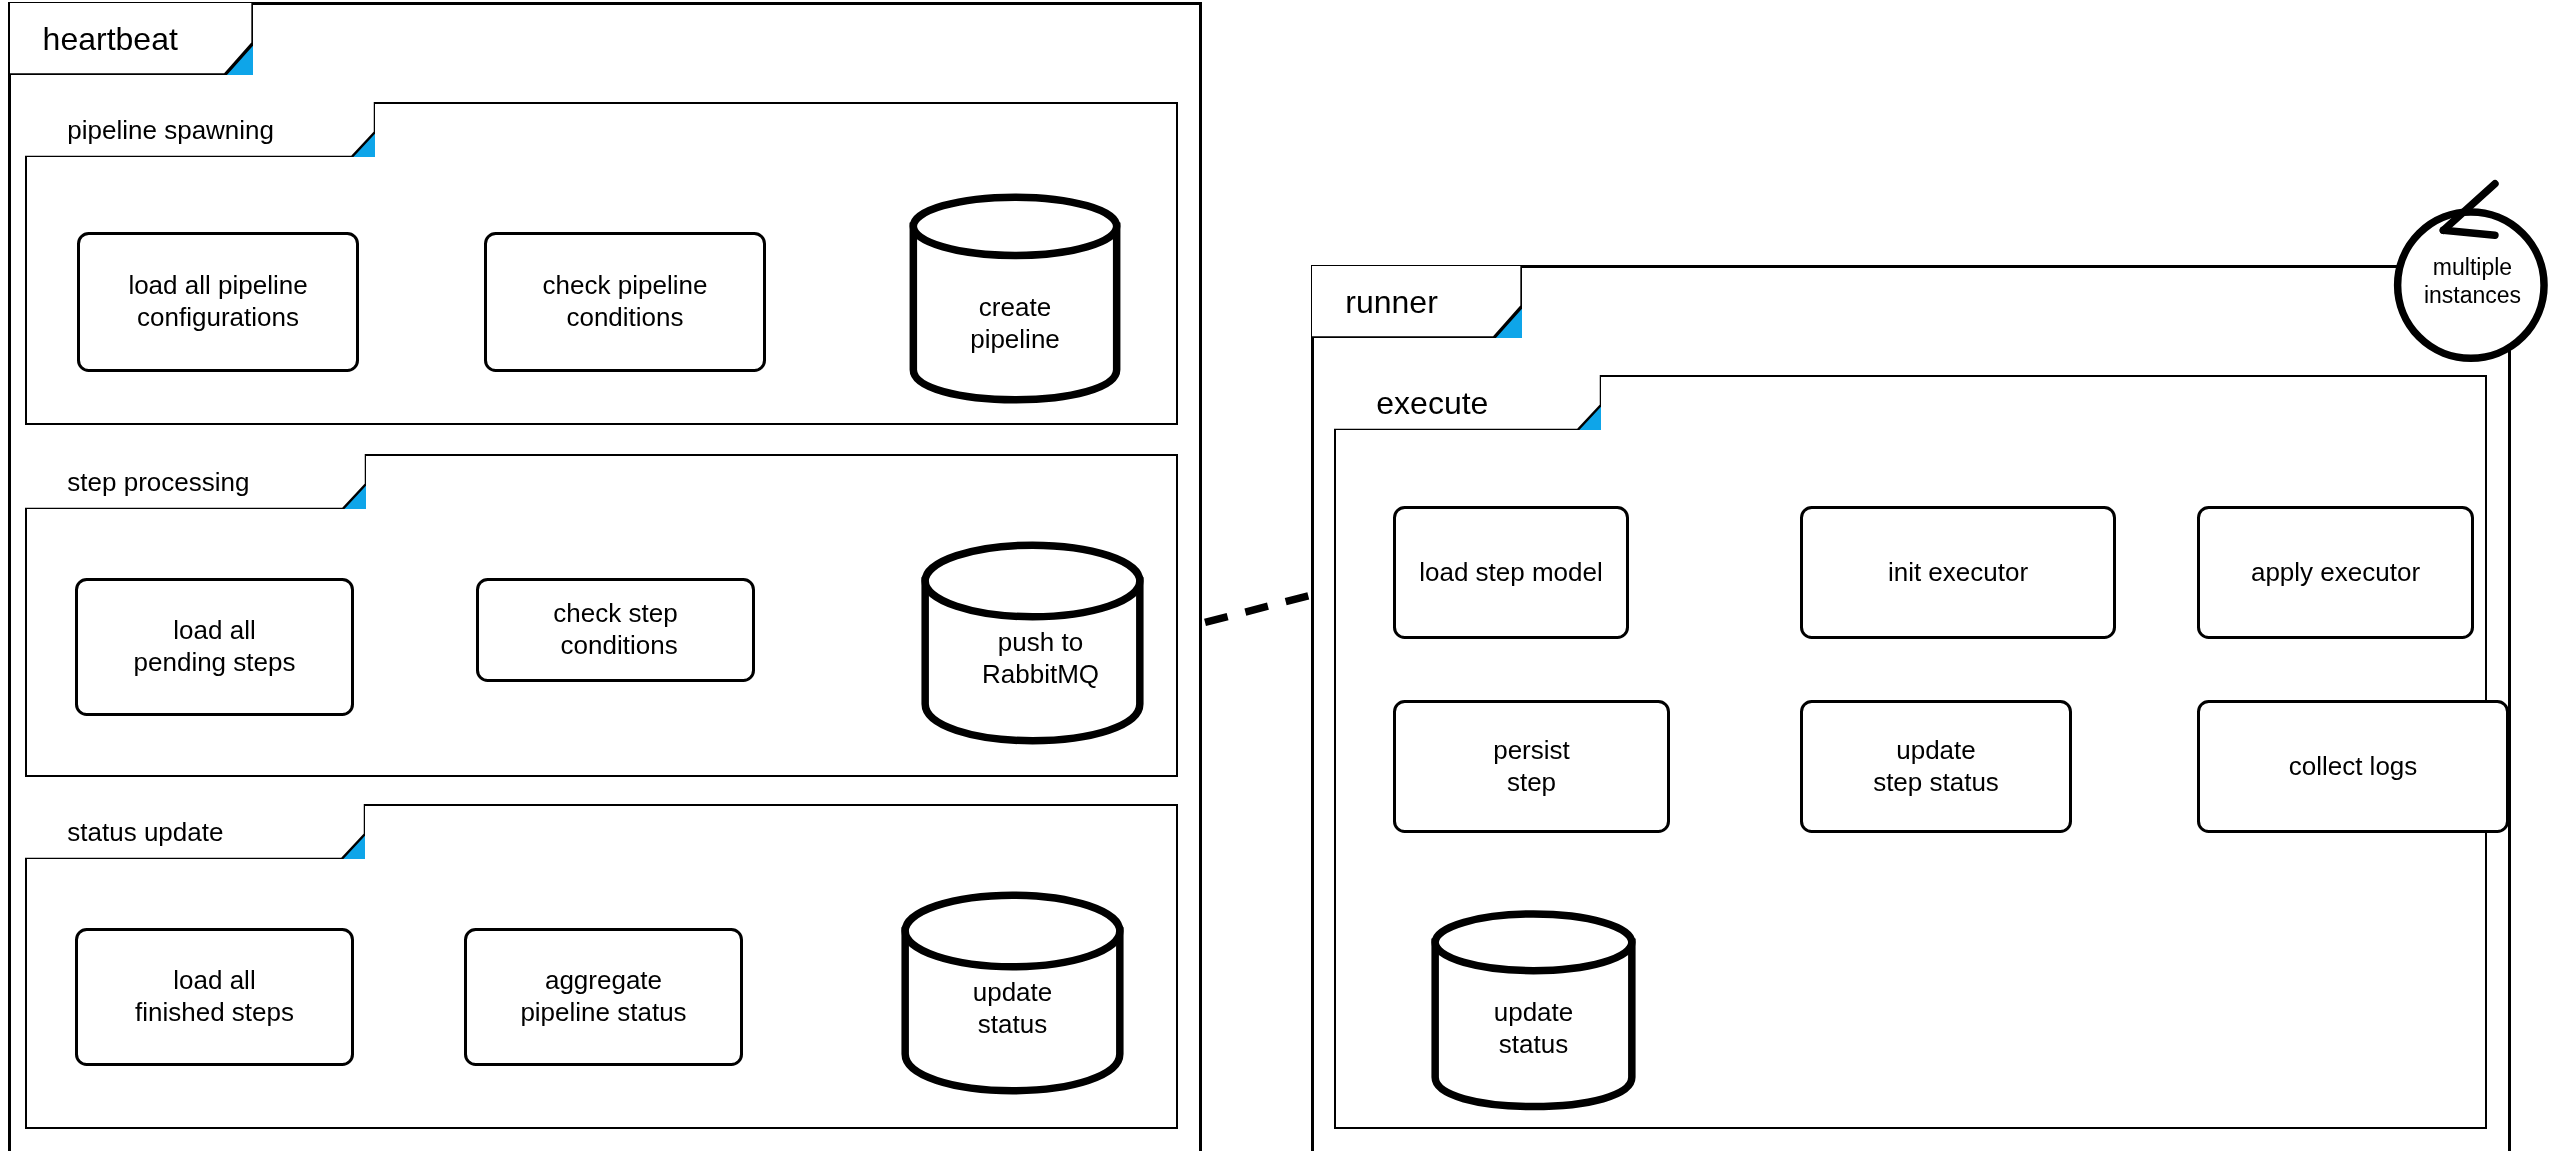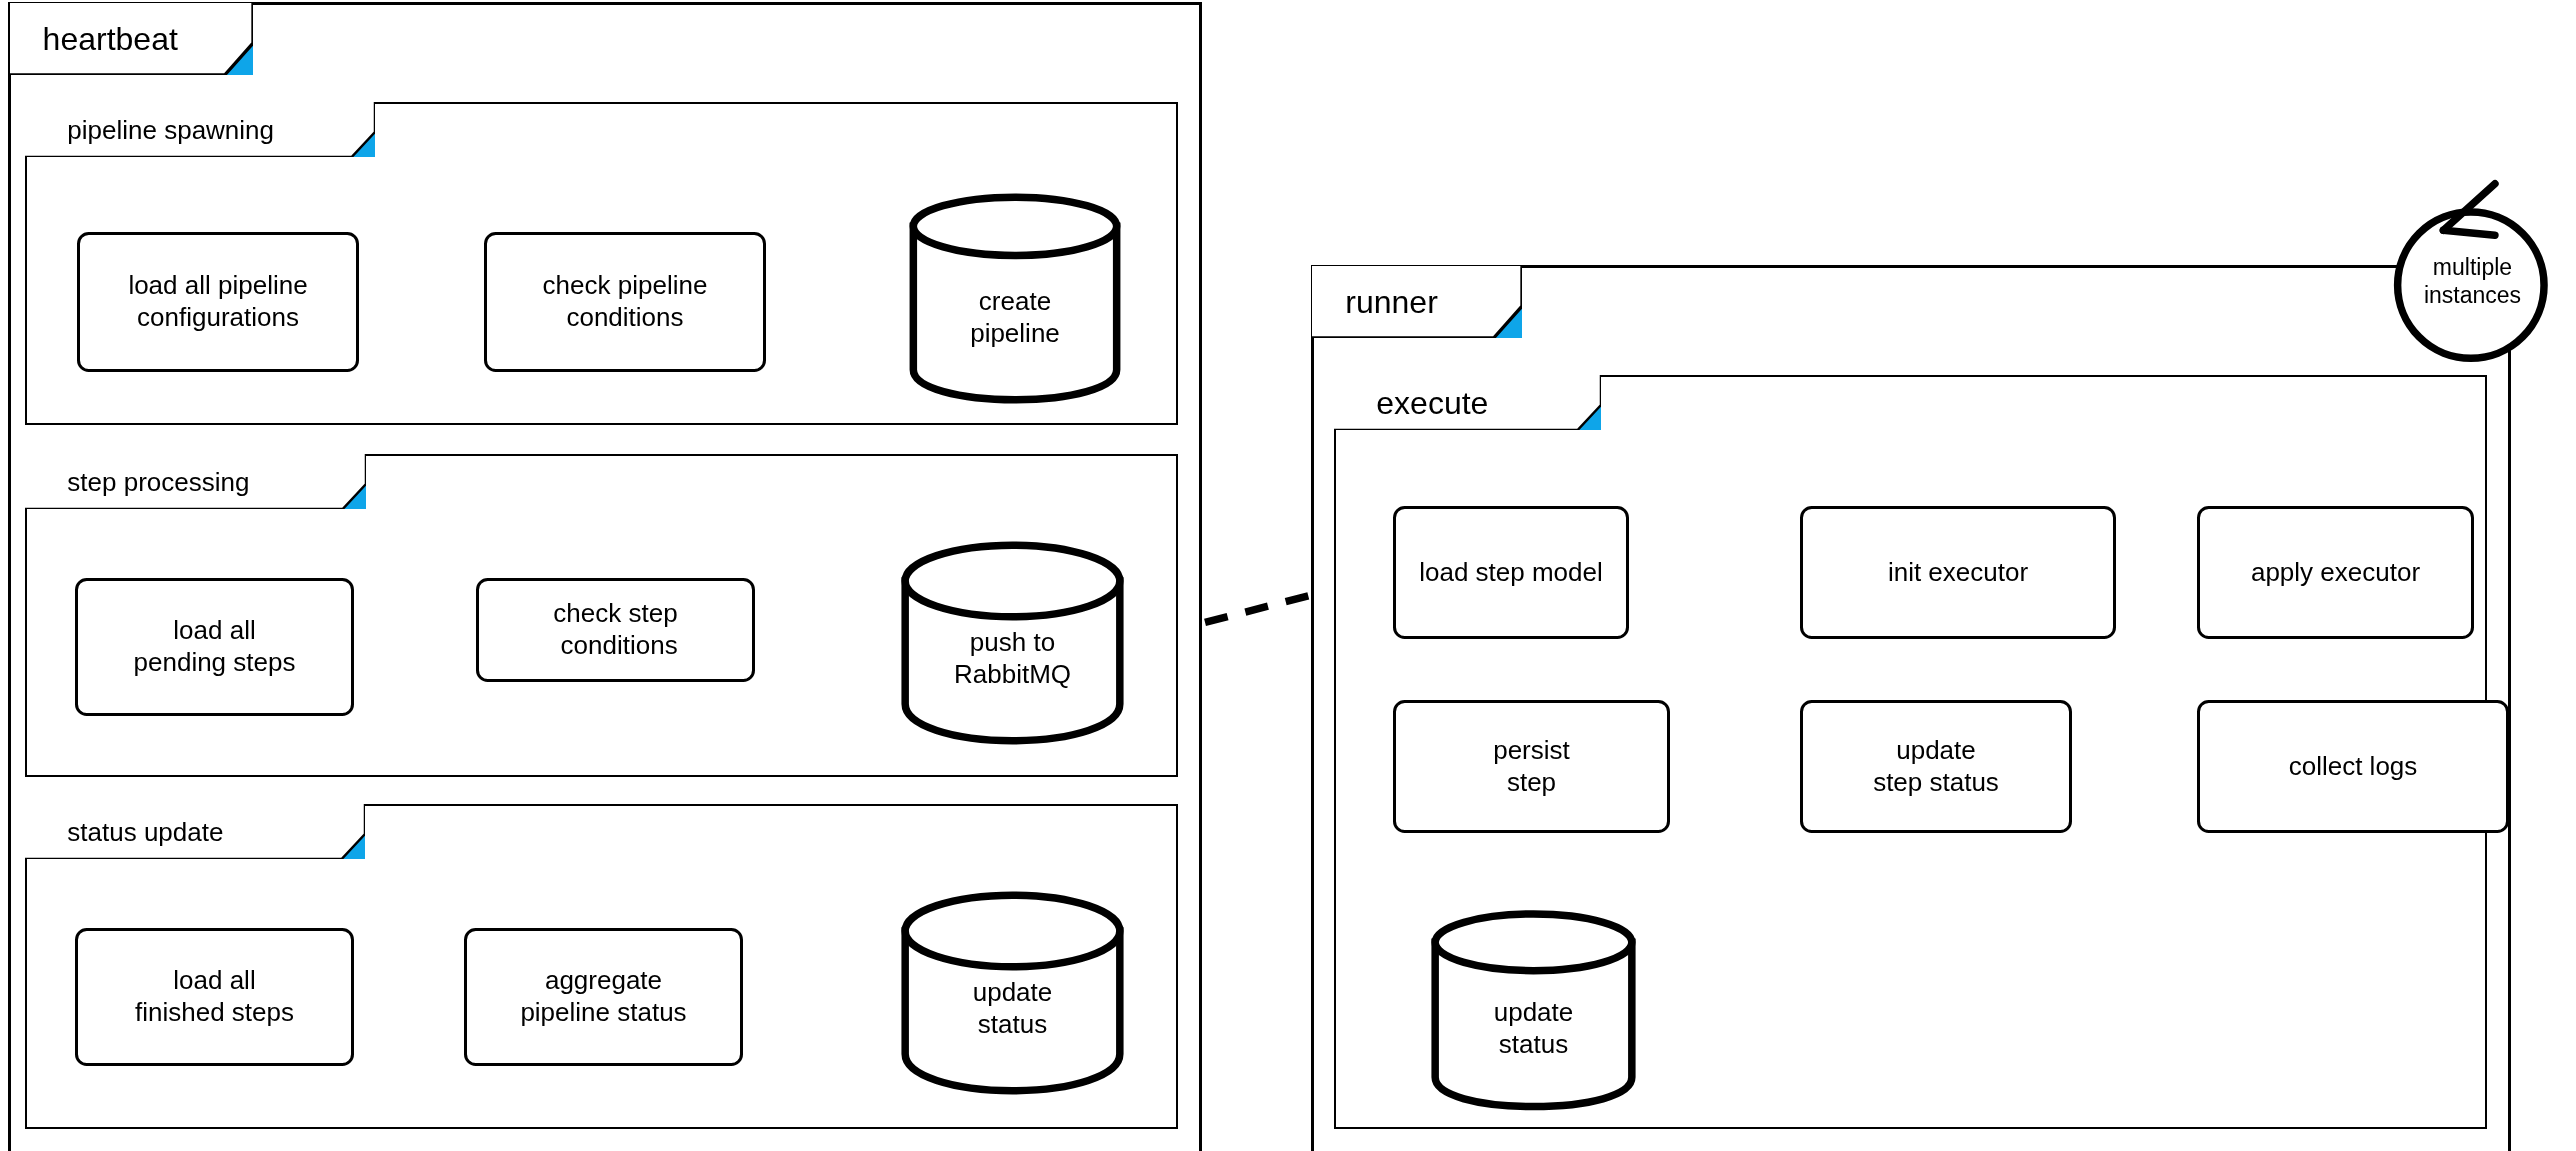--- a/index.html
+++ b/index.html
@@ -126,21 +126,21 @@
   <div class="node" style="left:484px;top:232px;width:282px;height:140px;">
     <span class="txt">check pipeline
 conditions</span>
   </div>
 
   <div class="cyl" style="left:909px;top:193px;width:212px;height:210px;">
     <svg width="212" height="210" viewBox="0 0 254 252">
       <path d="M5,40 L5,212 C5,234 61,248 127,248 C193,248 249,234 249,212 L249,40 Z" fill="#fff" stroke="#000" stroke-width="9"></path>
       <ellipse cx="127" cy="40" rx="122" ry="35" fill="#fff" stroke="#000" stroke-width="9"></ellipse>
     </svg>
-    <div class="cyl-label" style="top:93px;text-align:center;">create
+    <div class="cyl-label" style="top:99px;text-align:center;">create
 pipeline</div>
   </div>
 
   <div class="frame inner" style="left:25px;top:454px;width:1153px;height:323px;">
     <div class="frame-tab" style="width:341px;height:55px;padding-left:42px;">
       <svg class="tab-shape" viewBox="0 0 410 66" preserveAspectRatio="none">
         <path d="M0,0 L382,0 L410,0 L410,36 L382,66 L0,66 Z" fill="#fff" stroke="none"></path>
         <path d="M410,0 L410,36 L382,66 L0,66" fill="none" stroke="#000" stroke-width="3"></path>
       </svg>
       <span class="tab-label" style="font-size:26px;">step processing</span>
@@ -150,21 +150,21 @@
   <div class="node" style="left:75px;top:578px;width:279px;height:138px;">
     <span class="txt">load all
 pending steps</span>
   </div>
 
   <div class="node" style="left:476px;top:578px;width:279px;height:104px;text-align:right;">
     <span class="txt">check step
 conditions</span>
   </div>
 
-  <div class="cyl" style="left:901px;top:541px;width:223px;height:203px;">
+  <div class="cyl" style="left:921px;top:541px;width:223px;height:203px;padding-left:16px;">
     <svg width="223" height="203" viewBox="0 0 268 244">
       <path d="M5,48 L5,196 C5,222 63,240 134,240 C205,240 263,222 263,196 L263,48 Z" fill="#fff" stroke="#000" stroke-width="9"></path>
       <ellipse cx="134" cy="48" rx="129" ry="43" fill="#fff" stroke="#000" stroke-width="9"></ellipse>
     </svg>
     <div class="cyl-label" style="top:86px;">push to
 RabbitMQ</div>
   </div>
 
   <div class="frame inner" style="left:25px;top:804px;width:1153px;height:325px;">
     <div class="frame-tab" style="width:340px;height:55px;padding-left:42px;">

